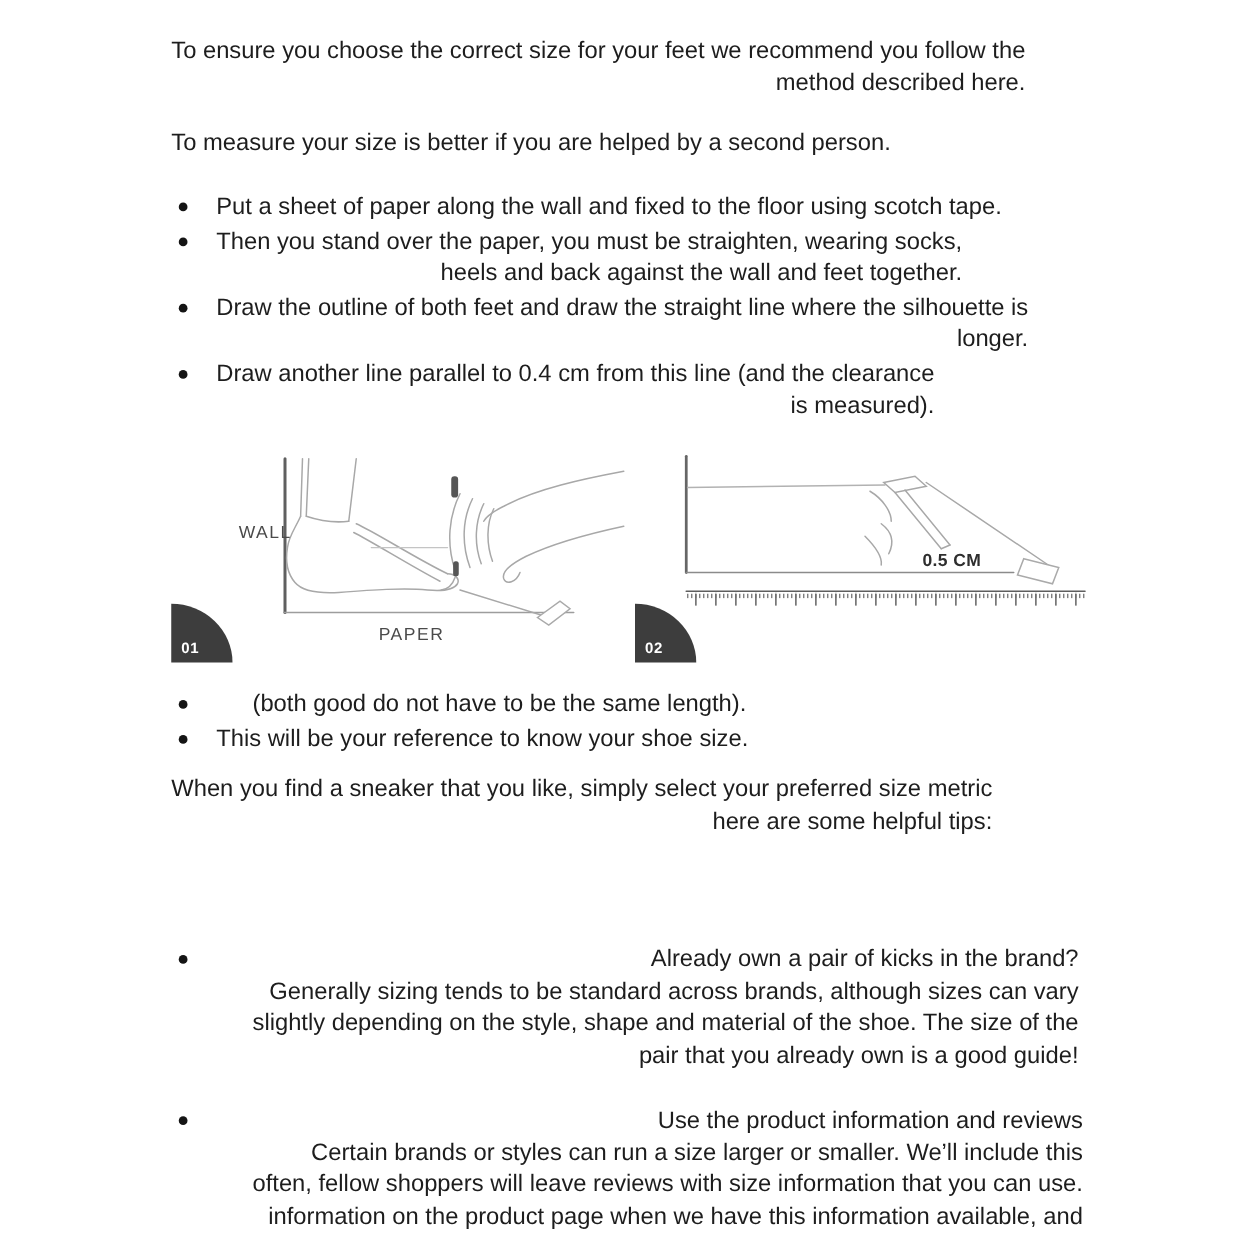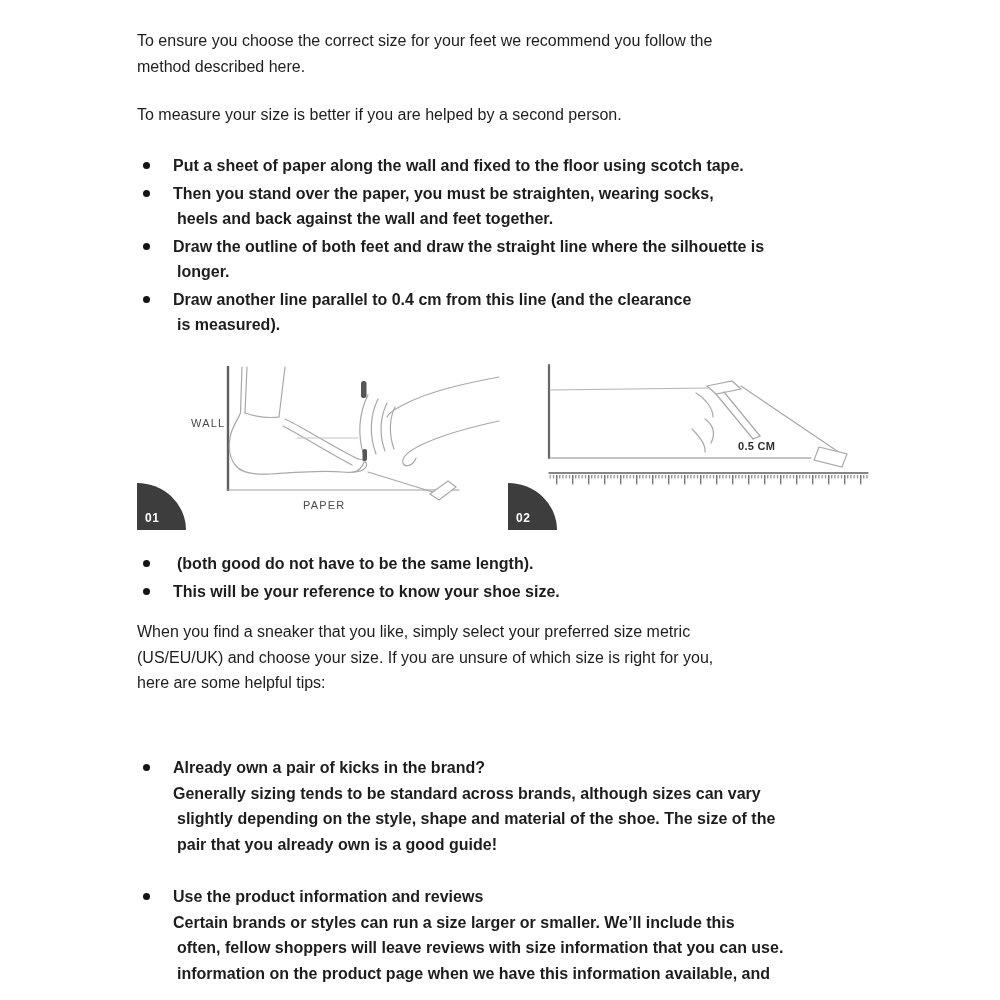--- a/index.html
+++ b/index.html
@@ -1,32 +1,32 @@
 <!DOCTYPE html>
 <html><head>
 <meta charset="utf-8">
 <style>
   html,body{margin:0;padding:0;}
   body{
     width:1000px;height:1000px;background:#ffffff;position:relative;
     font-family:"Liberation Sans", sans-serif;color:#1d1d1d;overflow:hidden;
   }
-  .txt{font-size:16px;line-height:25.5px;}
+  .txt{font-size:19px;line-height:25.5px;text-align:right;}
   .block{position:absolute;left:137px;}
   .line{white-space:nowrap;}
-  .cont{padding-left:4px;}
-  .li{display:flex;margin-bottom:2px;font-weight:bold;}
+  .cont{padding-left:4px;margin-left:25px;}
+  .li{display:flex;margin-bottom:2px;}
   .li .dot{width:7px;height:7px;border-radius:50%;background:#141414;margin:9px 0 0 6px;flex:none;}
   .li .li-text{margin-left:23px;}
   .gap-item{margin-top:27px;}
   .figure{position:absolute;top:355px;height:175px;}
   #fig1{left:137px;width:363px;}
   #fig2{left:508px;width:367px;}
   .figure svg{position:absolute;left:0;top:0;}
-  .fig-label{position:absolute;font-size:11px;letter-spacing:1.2px;color:#4a4a4a;}
+  .fig-label{position:absolute;font-size:14px;letter-spacing:1.2px;color:#4a4a4a;}
   .fig-label.bold{font-weight:bold;color:#2e2e2e;letter-spacing:0.3px;}
   .badge{
     position:absolute;left:0;top:128px;width:49px;height:47px;background:#3d3d3d;
     border-radius:0 100% 0 0;color:#ffffff;font-weight:bold;font-size:12px;
     display:flex;align-items:flex-end;box-sizing:border-box;padding:0 0 5px 8px;
     letter-spacing:0.5px;
   }
 </style>
 </head>
 <body>
@@ -172,21 +172,20 @@
   <div class="li">
     <span class="dot"></span>
     <div class="li-text">
       <div class="line">This will be your reference to know your shoe size.</div>
     </div>
   </div>
 </div>
 
 <div class="block txt" style="top:619px">
   <div class="line">When you find a sneaker that you like, simply select your preferred size metric</div>
-  <div class="line">(US/EU/UK) and choose your size. If you are unsure of which size is right for you,</div>
   <div class="line">here are some helpful tips:</div>
 </div>
 
 <div class="block txt" style="top:755px">
   <div class="li">
     <span class="dot"></span>
     <div class="li-text">
       <div class="line">Already own a pair of kicks in the brand?</div>
       <div class="line">Generally sizing tends to be standard across brands, although sizes can vary</div>
       <div class="line cont">slightly depending on the style, shape and material of the shoe. The size of the</div>

